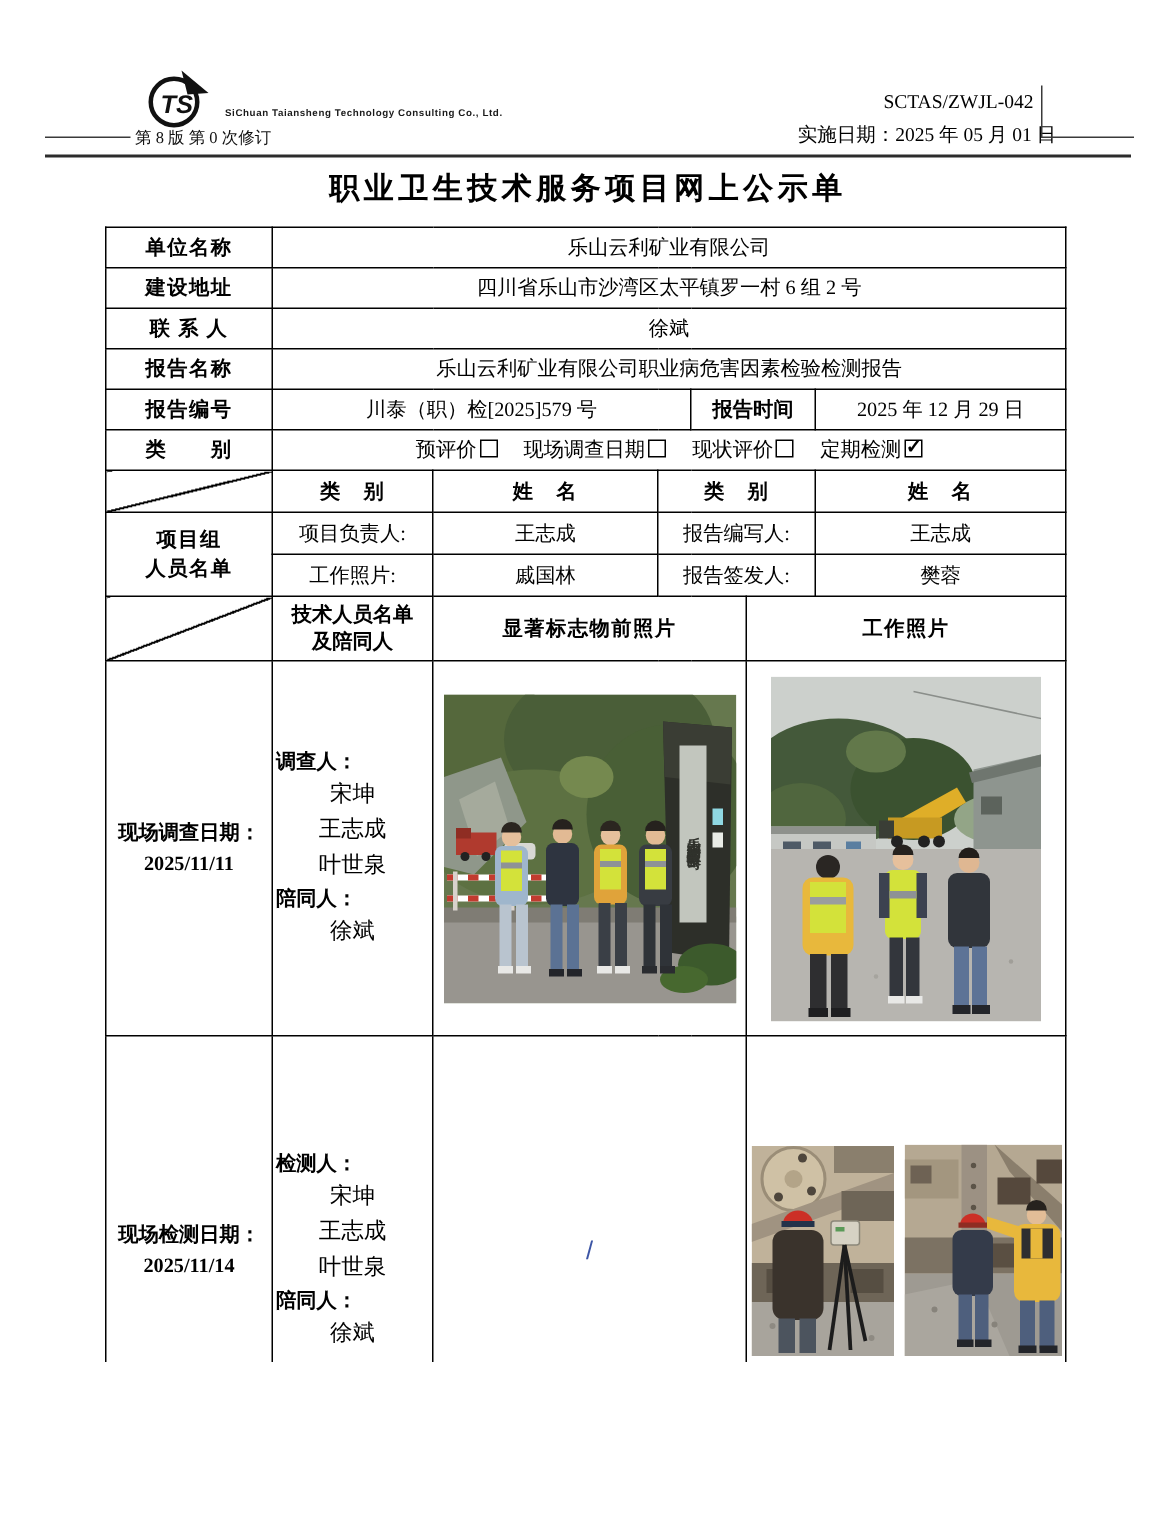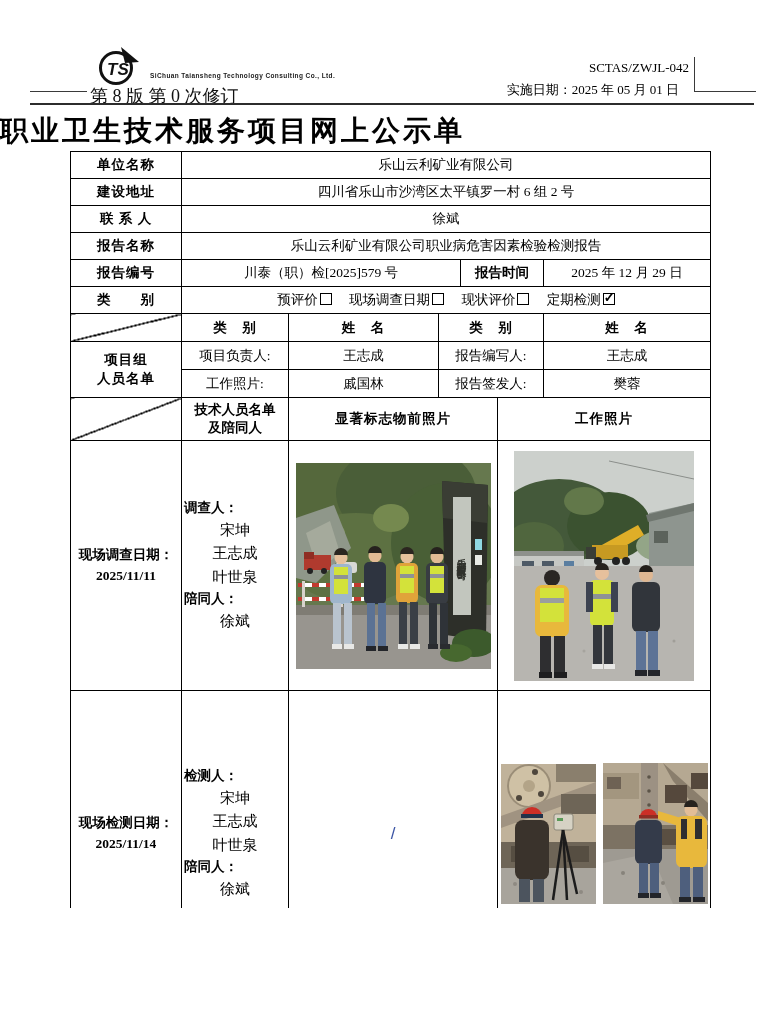--- a/index.html
+++ b/index.html
@@ -4,29 +4,29 @@
 <style>
   html,body{margin:0;padding:0;background:#ffffff;}
   .page{position:relative;width:784px;height:908px;background:#fff;overflow:hidden;
         font-family:"Liberation Serif","DejaVu Serif",serif;color:#000;}
   
   .logo{position:absolute;left:94px;top:42px;width:50px;height:50px;}
   .co-cn{position:absolute;left:148px;top:48px;font-size:17px;font-weight:bold;letter-spacing:1.5px;
          font-family:"Liberation Sans","DejaVu Sans",sans-serif;}
   .co-en{position:absolute;left:150px;top:72px;font-size:6.5px;font-weight:bold;letter-spacing:.4px;color:#1a1a1a;
          font-family:"Liberation Sans","DejaVu Sans",sans-serif;}
-  .version{position:absolute;left:90px;top:84px;font-size:18px;color:#111;}
+  .version{position:absolute;left:90px;top:84px;font-size:11px;color:#111;}
   .doc-code{position:absolute;right:95px;top:60px;font-size:13px;text-align:right;}
-  .impl-date{position:absolute;right:105px;top:81px;font-size:13px;text-align:right;}
+  .impl-date{position:absolute;right:80px;top:81px;font-size:13px;text-align:right;}
   .hline{position:absolute;background:#3a3a3a;height:1px;}
   .vline{position:absolute;background:#3a3a3a;width:1px;}
   .rule-main{position:absolute;left:30px;top:103px;width:724px;height:2px;background:#2c2c2c;}
   
-  .title{position:absolute;left:0;top:112px;width:784px;text-align:left;
-         font-size:28px;font-weight:bold;letter-spacing:3px;}
+  .title{position:absolute;left:0;top:112px;width:784px;text-align:center;
+         font-size:20px;font-weight:bold;letter-spacing:3px;}
   
   table.main{position:absolute;left:70px;top:151px;width:640px;border-collapse:collapse;table-layout:fixed;}
   table.main td{border:1.5px solid #000;padding:0 2px;font-size:13.5px;text-align:center;vertical-align:middle;
                 overflow:hidden;}
   td.lbl{font-weight:bold;font-size:14px;letter-spacing:1px;}
   td.val{font-size:13.5px;}
   td.pre{white-space:pre-line;line-height:1.35;}
   .diag{background:linear-gradient(to bottom right,transparent calc(50% - 1px),#000 calc(50% - 1px),#000 calc(50% + 0.5px),transparent calc(50% + 0.5px));}
   .cb{display:inline-block;width:10px;height:10px;border:1.2px solid #000;margin-left:2px;vertical-align:-1px;
       position:relative;}

